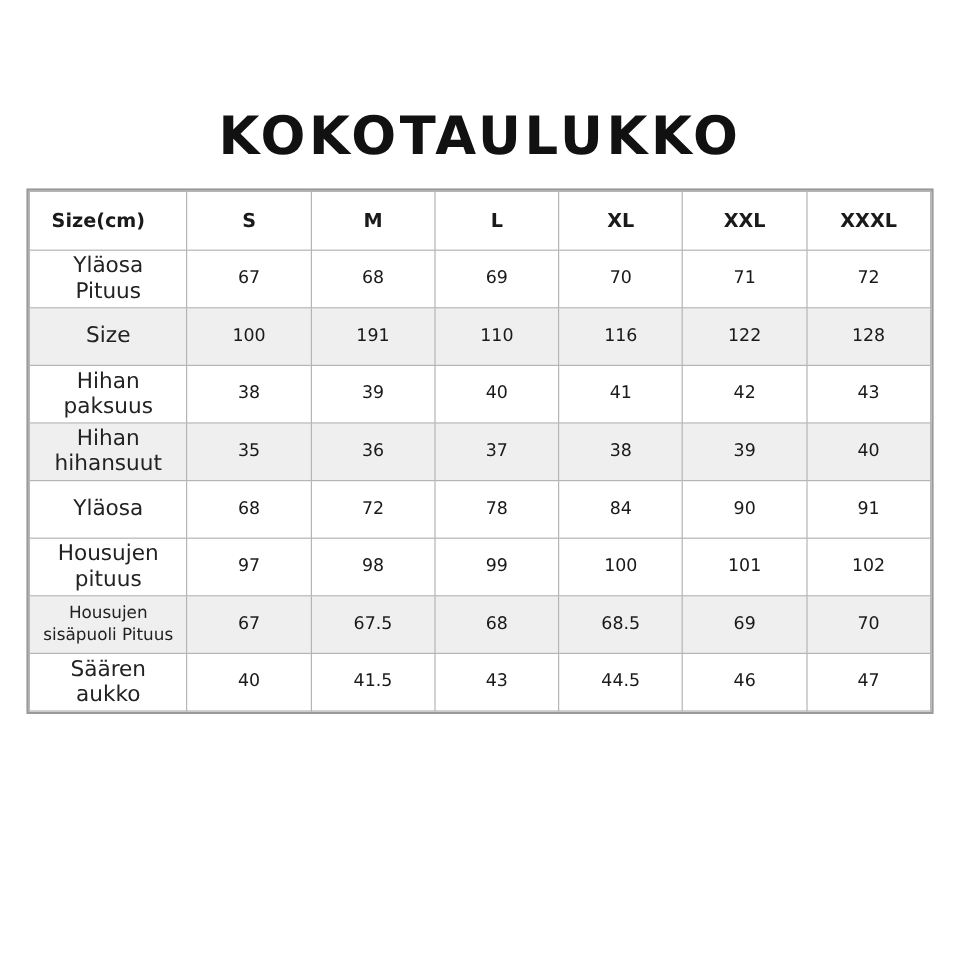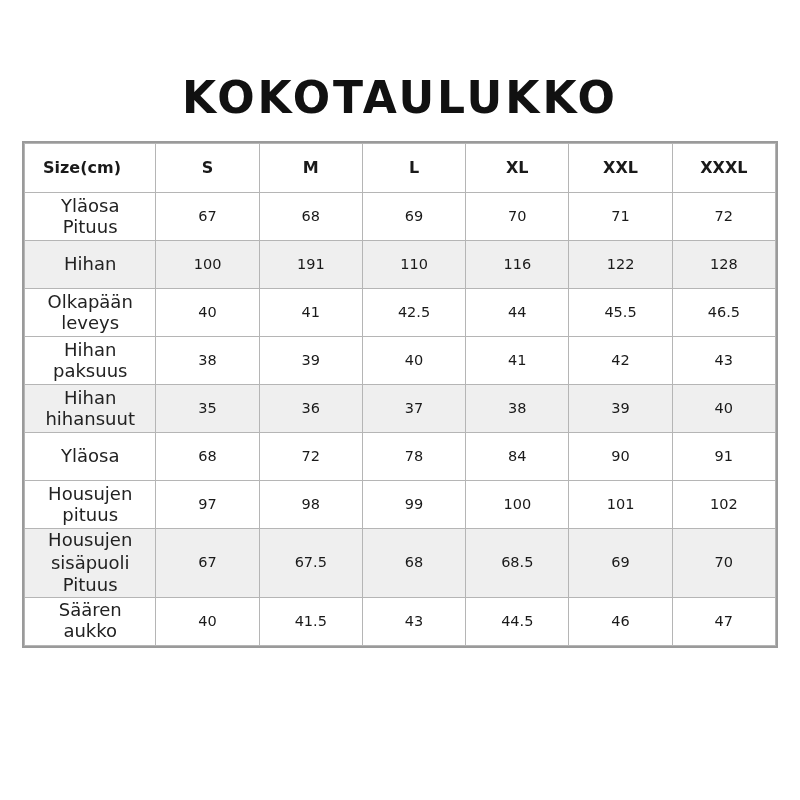--- a/index.html
+++ b/index.html
@@ -12,20 +12,21 @@
     height: 800px;
     font-family: "DejaVu Sans", sans-serif;
     color: #1a1a1a;
     overflow: hidden;
   }
   .page {
     width: 800px;
     height: 738px;
     position: relative;
     box-sizing: border-box;
+    margin-top: 16px;
   }
   .title {
     text-align: center;
     font-family: "DejaVu Sans", sans-serif;
     font-weight: bold;
     font-size: 44px;
     letter-spacing: 3px;
     color: #111111;
     padding-top: 72px;
     padding-bottom: 18px;
@@ -69,21 +70,21 @@
   }
   tbody tr.even td {
     background: #efefef;
   }
   tbody td.row-label {
     font-size: 18px;
     color: #222222;
     padding: 0 6px;
   }
   tbody td.row-label.two-line {
-    font-size: 18px;
+    font-size: 14px;
     line-height: 1.25;
   }
   col.c-label { width: 17.5%; }
   col.c-size  { width: 13.75%; }
 </style>
 </head>
 <body>
 
 <div class="page">
 
@@ -115,36 +116,27 @@
         <tr class="odd">
           <td class="row-label">Yläosa Pituus</td>
           <td>67</td>
           <td>68</td>
           <td>69</td>
           <td>70</td>
           <td>71</td>
           <td>72</td>
         </tr>
         <tr class="even">
-          <td class="row-label">Hihan</td>
+          <td class="row-label">Size</td>
           <td>100</td>
           <td>191</td>
           <td>110</td>
           <td>116</td>
           <td>122</td>
           <td>128</td>
-        </tr>
-        <tr class="odd">
-          <td class="row-label">Olkapään leveys</td>
-          <td>40</td>
-          <td>41</td>
-          <td>42.5</td>
-          <td>44</td>
-          <td>45.5</td>
-          <td>46.5</td>
         </tr>
         <tr class="odd">
           <td class="row-label">Hihan paksuus</td>
           <td>38</td>
           <td>39</td>
           <td>40</td>
           <td>41</td>
           <td>42</td>
           <td>43</td>
         </tr>

